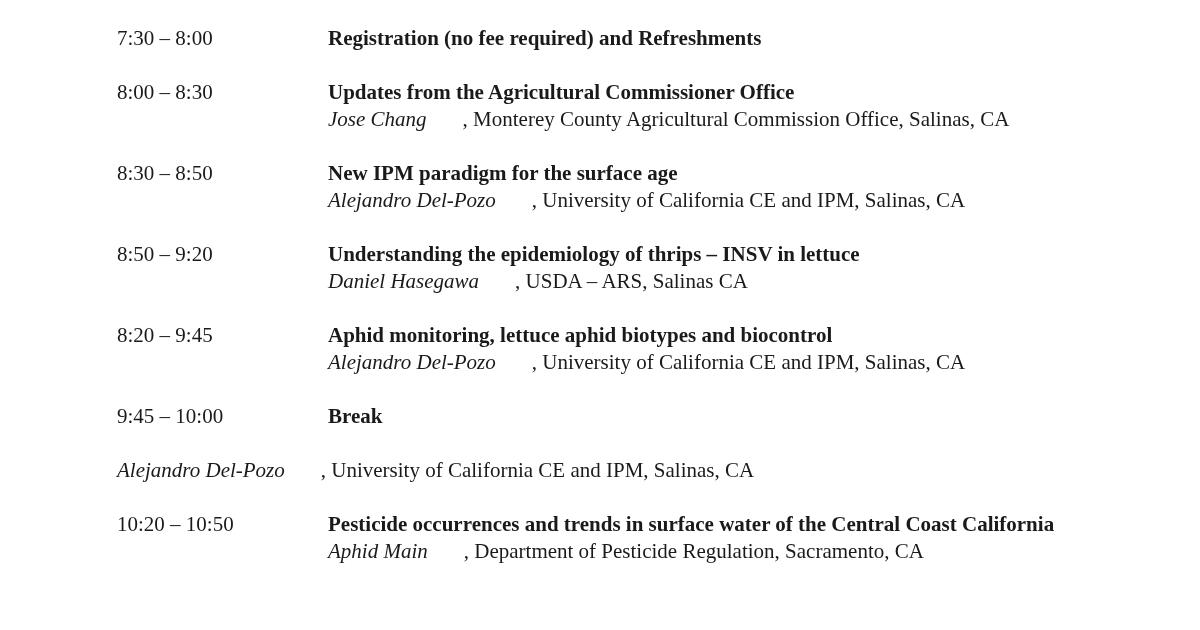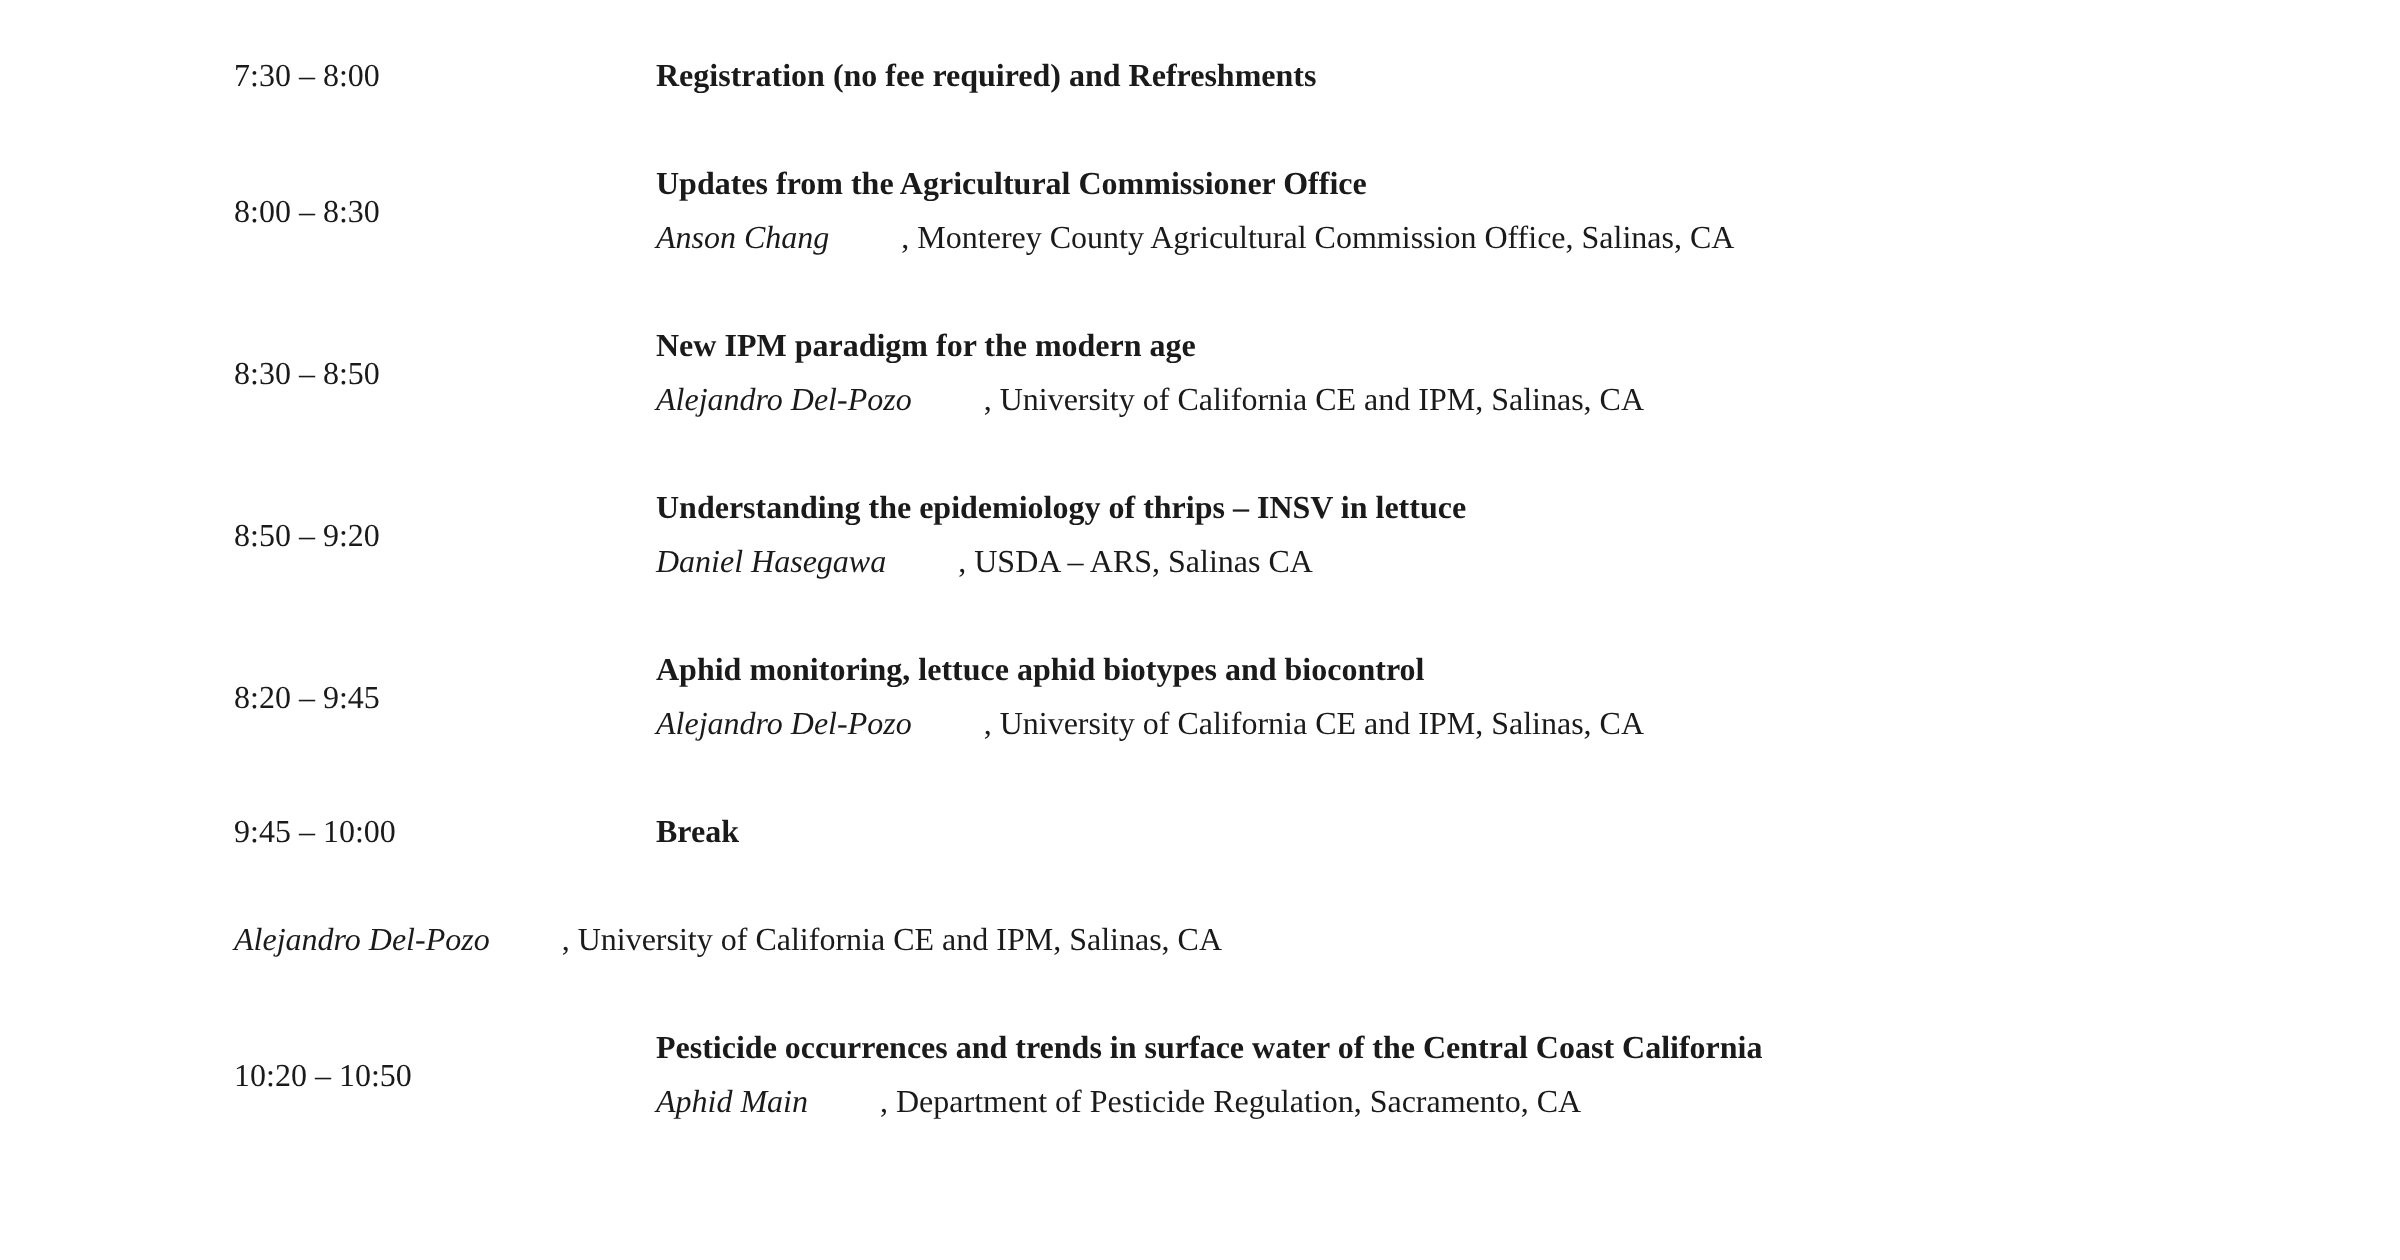--- a/index.html
+++ b/index.html
@@ -15,23 +15,23 @@
     color: #1a1a1a;
   }
   .page {
     box-sizing: border-box;
     padding: 25px 0 0 117px;
     width: 1200px;
     height: 630px;
   }
   .row {
     display: flex;
-    align-items: center;
+    align-items: flex-start;
     margin-bottom: 27px;
-    font-size: 16px;
+    font-size: 21px;
     line-height: 27px;
   }
   .time {
     flex: 0 0 211px;
     width: 211px;
     white-space: nowrap;
   }
   .content {
     width: 770px;
   }
@@ -59,28 +59,28 @@
     <div class="content">
       <div class="title-line"><span class="title-bold">Registration</span><span class="title-plain"> (no fee required) and Refreshments</span></div>
 
     </div>
   </div>
 
   <div class="row">
     <div class="time">8:00 – 8:30</div>
     <div class="content">
       <div class="title-line"><span class="title-bold">Updates from the Agricultural Commissioner Office</span><span class="title-plain"></span></div>
-      <div class="speaker-line"><span class="speaker">Anson Chang</span><span class="affiliation">, Monterey County Agricultural Commission Office, Salinas, CA</span></div>
+      <div class="speaker-line"><span class="speaker">Jose Chang</span><span class="affiliation">, Monterey County Agricultural Commission Office, Salinas, CA</span></div>
     </div>
   </div>
 
   <div class="row">
     <div class="time">8:30 – 8:50</div>
     <div class="content">
-      <div class="title-line"><span class="title-bold">New IPM paradigm for the modern age</span><span class="title-plain"></span></div>
+      <div class="title-line"><span class="title-bold">New IPM paradigm for the surface age</span><span class="title-plain"></span></div>
       <div class="speaker-line"><span class="speaker">Alejandro Del-Pozo</span><span class="affiliation">, University of California CE and IPM, Salinas, CA</span></div>
     </div>
   </div>
 
   <div class="row">
     <div class="time">8:50 – 9:20</div>
     <div class="content">
       <div class="title-line"><span class="title-bold">Understanding the epidemiology of thrips – INSV in lettuce</span><span class="title-plain"></span></div>
       <div class="speaker-line"><span class="speaker">Daniel Hasegawa</span><span class="affiliation">, USDA – ARS, Salinas CA</span></div>
     </div>

